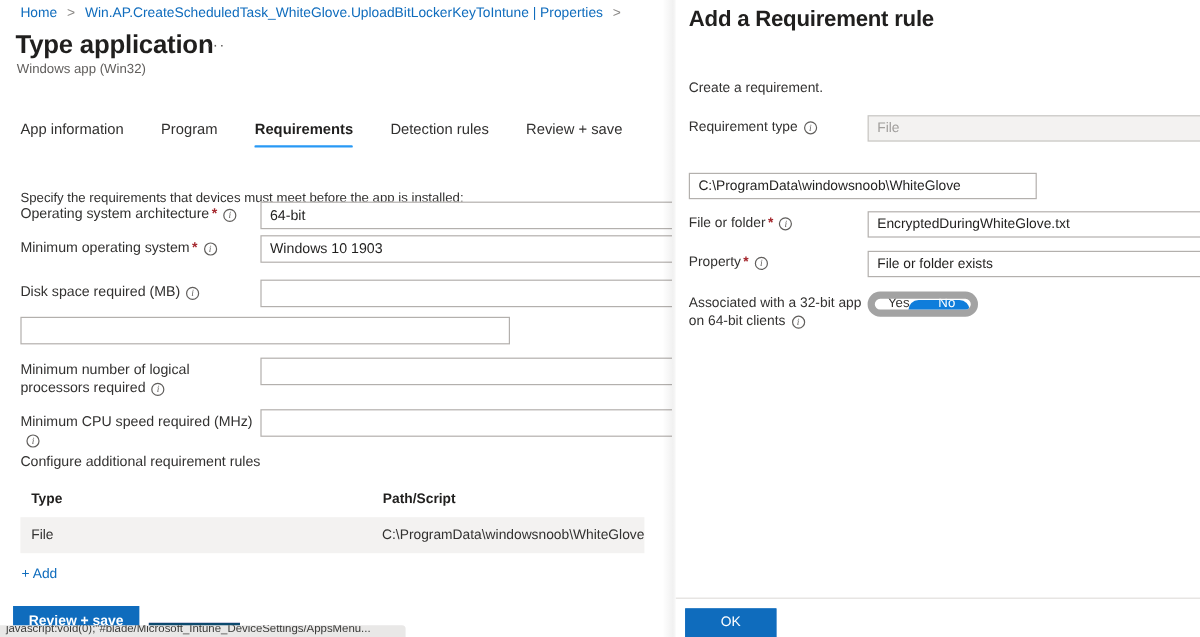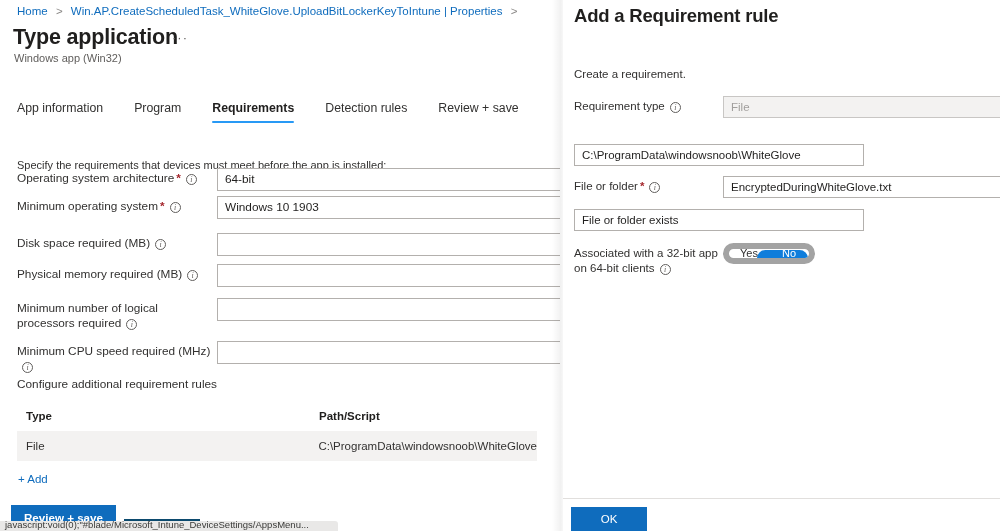--- a/index.html
+++ b/index.html
@@ -233,21 +233,20 @@
       <div class="flabel"><span>Minimum operating system</span><span class="req-star">*</span><span class="info-ico">i</span></div>
       <div class="finput">Windows 10 1903</div>
     </div>
 
     <div class="frow" style="top:233px;">
       <div class="flabel"><span>Disk space required (MB)</span><span class="info-ico">i</span></div>
       <div class="finput empty"></div>
     </div>
 
     <div class="frow" style="top:264px;">
-      <div class="flabel"><span>Physical memory required (MB)</span><span class="info-ico">i</span></div>
       <div class="finput empty"></div>
     </div>
 
     <div class="frow" style="top:298px;">
       <div class="flabel" style="width:200px;"><span>Minimum number of logical processors required</span><span class="info-ico">i</span></div>
       <div class="finput empty"></div>
     </div>
 
     <div class="frow" style="top:341px;">
       <div class="flabel"><span>Minimum CPU speed required (MHz)</span><span class="info-ico">i</span></div>
@@ -296,20 +295,21 @@
     <div class="prow" style="top:144px;">
       <div class="pinput">C:\ProgramData\windowsnoob\WhiteGlove</div>
     </div>
 
     <div class="prow" style="top:176px;">
       <div class="plabel"><span>File or folder</span><span class="req-star">*</span><span class="info-ico">i</span></div>
       <div class="pinput">EncryptedDuringWhiteGlove.txt</div>
     </div>
 
     <div class="prow" style="top:209px;">
+      <div class="plabel"><span>Property</span><span class="req-star">*</span><span class="info-ico">i</span></div>
       <div class="pinput">File or folder exists</div>
     </div>
 
     <div class="prow" style="top:243px;">
       <div class="plabel">
         <span>Associated with a 32-bit app</span><br>
         <span>on 64-bit clients</span><span class="info-ico">i</span>
       </div>
       <div class="toggle">
         <div class="toggle-knob"></div>

